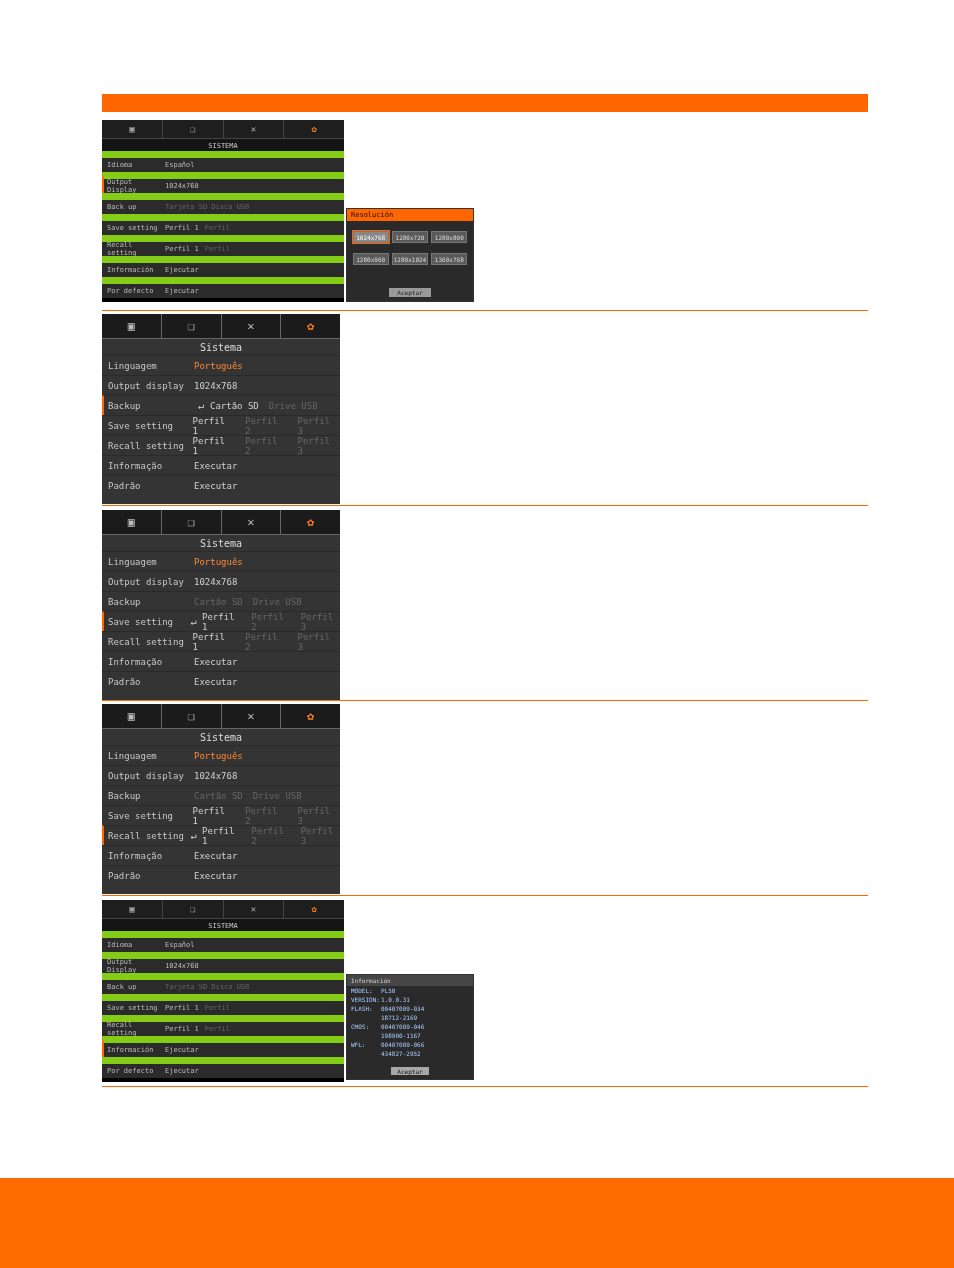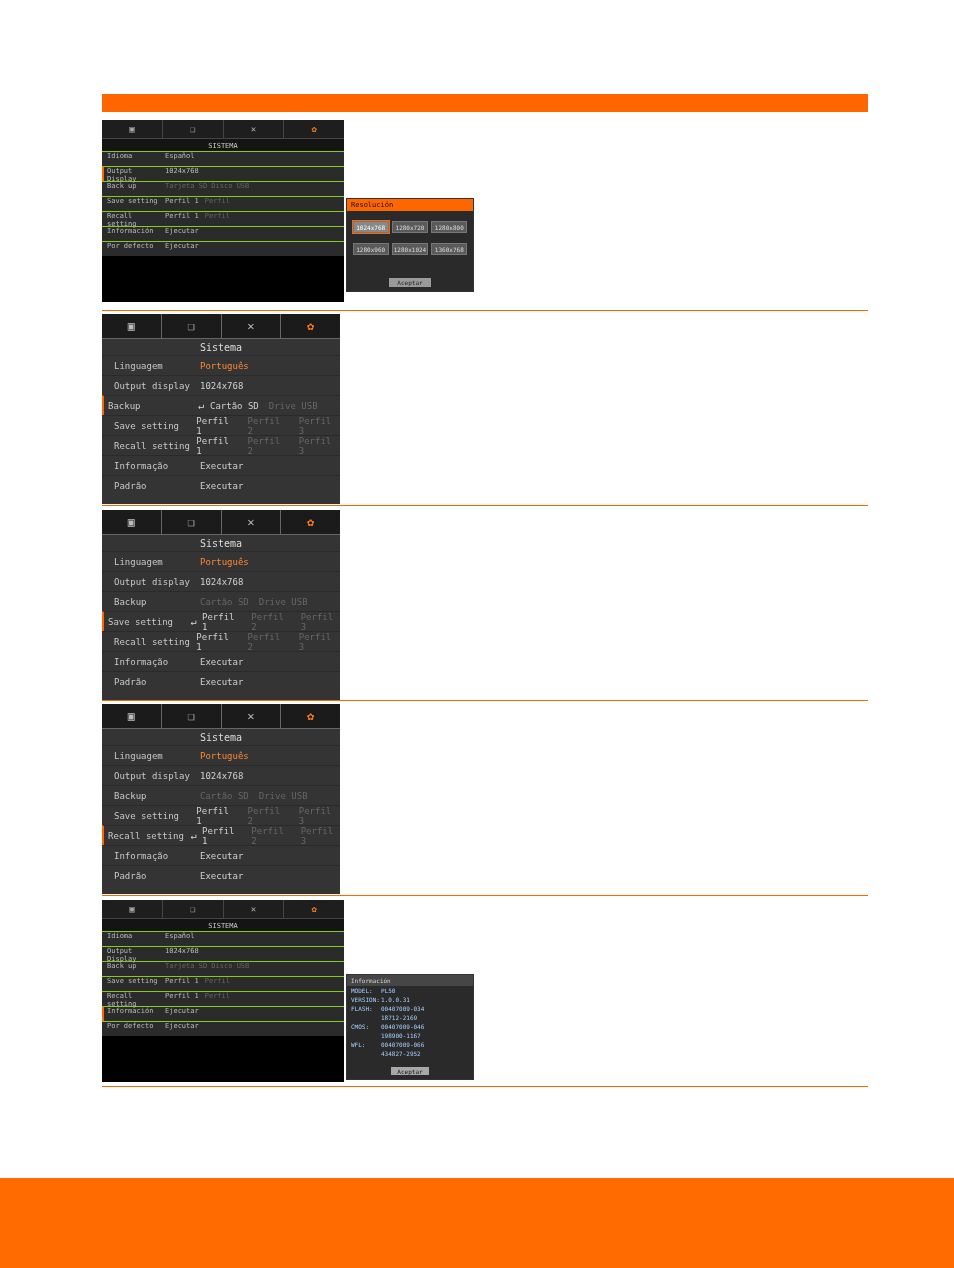--- a/index.html
+++ b/index.html
@@ -70,37 +70,37 @@
   .sp-title {
     text-align: center;
     font-size: 7px;
     color: #ccc;
     padding: 3px 0 1px 0;
     background: #141414;
   }
   .sp-rows { background: #2b2b2b; }
   .sp-row {
     display: flex;
-    align-items: flex-start;
+    align-items: center;
     height: 14px;
     font-size: 7px;
     padding-left: 5px;
-    border-top: 1px solid #84cc16;
+    border-top: 7px solid #84cc16;
     color: #aaa;
   }
   .sp-row.sel { border-left: 2px solid #ff6600; padding-left: 3px; }
   .sp-row .lbl { width: 58px; color: #bbb; }
   .sp-row .val { color: #bbb; }
   .sp-row .val.dim { color: #666; }
 
   
   .sp-popup {
     position: absolute;
     right: -130px;
-    top: 78px;
+    top: 88px;
     width: 126px;
     height: 92px;
     background: #2a2a2a;
     border: 1px solid #333;
     font-size: 7px;
   }
   .sp-popup .hdr {
     background: #ff6600;
     color: #111;
     font-size: 7px;
@@ -196,21 +196,21 @@
     text-align: center;
     font-size: 10px;
     color: #dcdcdc;
     padding: 3px 0 2px;
     background: #343434;
   }
   .mp-row {
     display: flex; align-items: center;
     font-size: 9px;
     height: 19px;
-    padding-left: 12px;
+    padding-left: 6px;
     border-top: 1px solid #2a2a2a;
     color: #bbb;
     position: relative;
   }
   .mp-row.sel { border-left: 2px solid #ff6600; padding-left: 4px; }
   .mp-row .mlbl { width: 86px; color: #c8c8c8; }
   .mp-row .mval { color: #d0d0d0; display: flex; gap: 10px; }
   .mp-row .mval .pf.dim { color: #666; }
   .mp-row .mval.ornage { color: #ff8833; text-align: right; }
   .mp-row .arrow {

